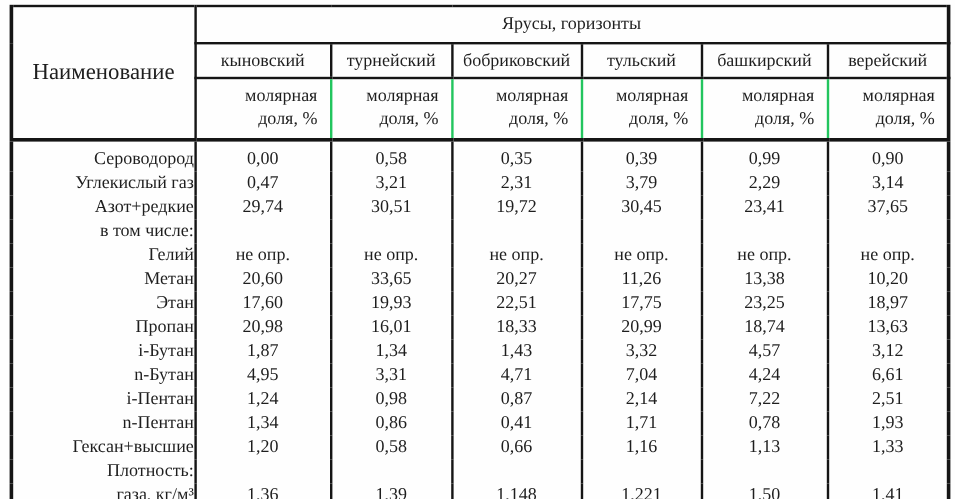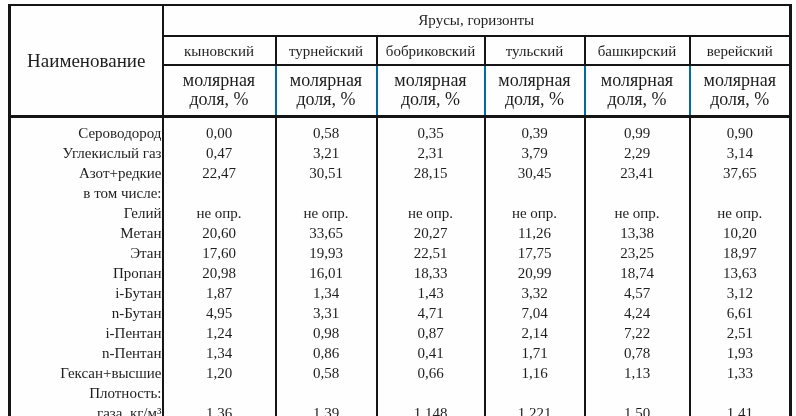--- a/index.html
+++ b/index.html
@@ -56,24 +56,24 @@
     height: 27px;
     border-left: 2px solid #151515;
     border-bottom: 2px solid #151515;
     text-align: center;
     font-size: 15px;
     line-height: 16px;
     font-family: Liberation Serif, serif;
   }
   tr.units th {
     height: 43px;
-    border-left: 2px solid #0369a1;
+    border-left: 2px solid #22c55e;
     border-bottom: 3px solid #151515;
-    text-align: center;
-    font-size: 18px;
+    text-align: right;
+    font-size: 15px;
     line-height: 19px;
     padding: 2px 10px 4px 10px;
   }
   
   tbody td {
     border-left: 2px solid #151515;
     line-height: 20px;
     font-size: 15px;
     white-space: nowrap;
   }
@@ -139,23 +139,23 @@
           <td class="label">Углекислый газ</td>
           <td class="val">0,47</td>
           <td class="val">3,21</td>
           <td class="val">2,31</td>
           <td class="val">3,79</td>
           <td class="val">2,29</td>
           <td class="val">3,14</td>
         </tr>
         <tr>
           <td class="label">Азот+редкие</td>
-          <td class="val">22,47</td>
+          <td class="val">29,74</td>
           <td class="val">30,51</td>
-          <td class="val">28,15</td>
+          <td class="val">19,72</td>
           <td class="val">30,45</td>
           <td class="val">23,41</td>
           <td class="val">37,65</td>
         </tr>
         <tr>
           <td class="label">в том числе:</td>
           <td class="val"></td>
           <td class="val"></td>
           <td class="val"></td>
           <td class="val"></td>

